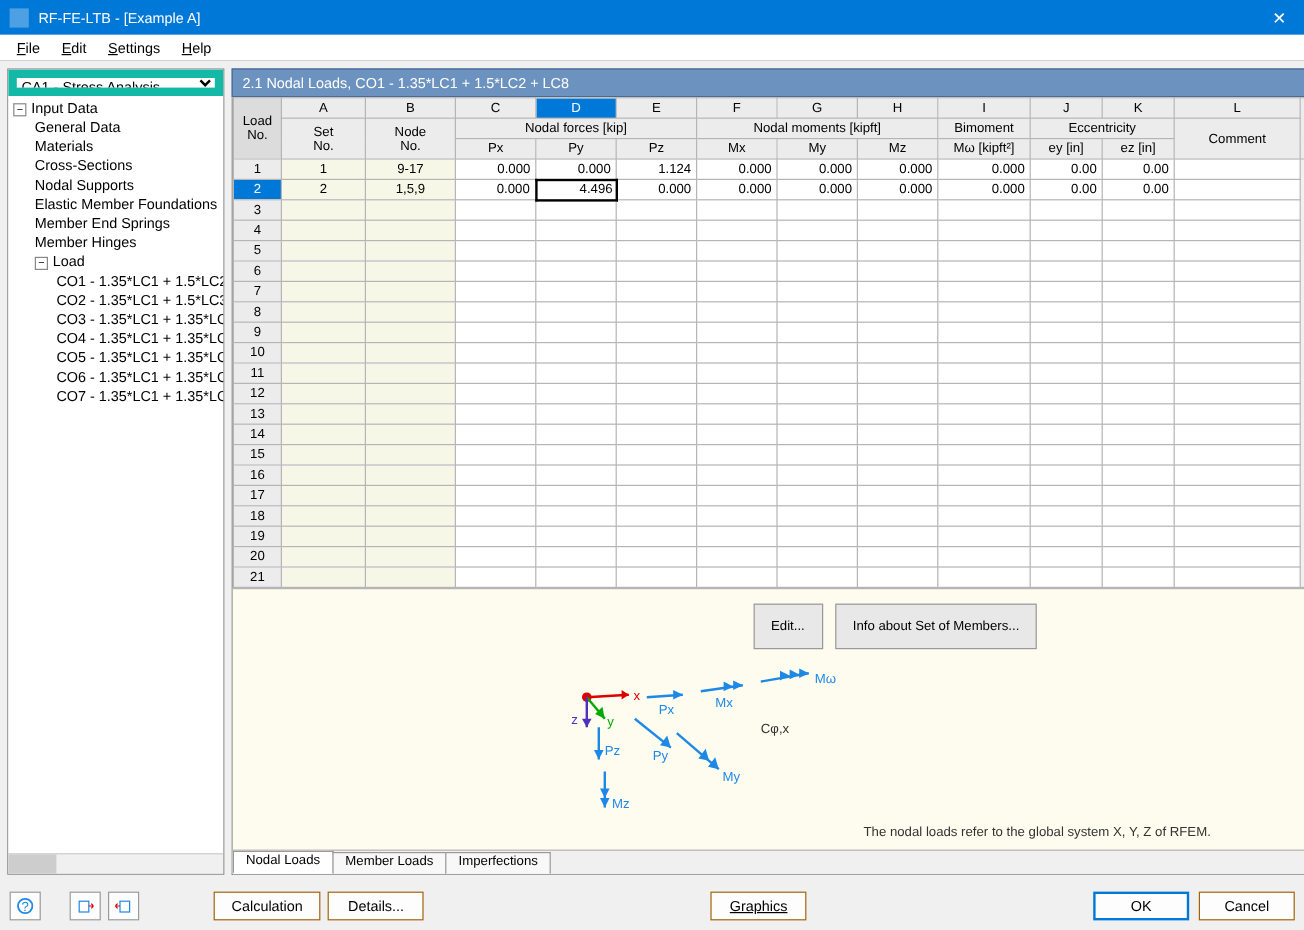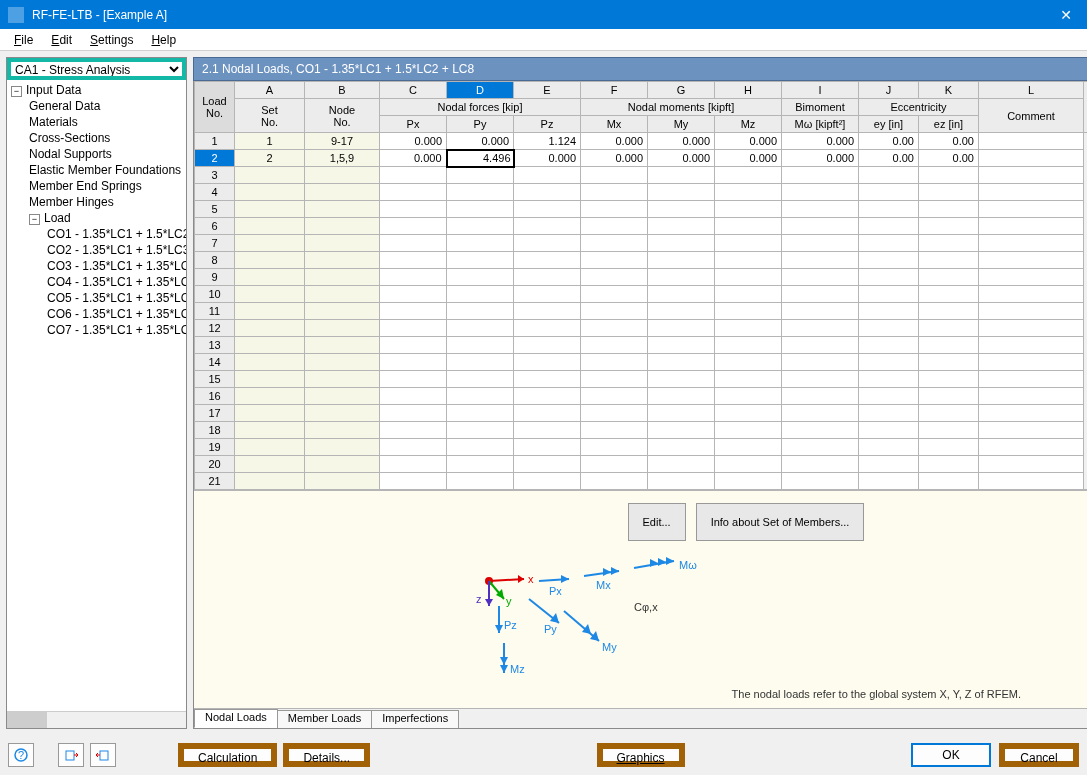--- a/index.html
+++ b/index.html
@@ -10,21 +10,21 @@
 .titlebar .title { flex: 1; font-size: 12px; }
 .titlebar .close { width: 26px; text-align: center; font-size: 14px; }
 
 .menubar { background: #fff; border-bottom: 1px solid #d0d0d0; height: 22px; display: flex; align-items: center; padding: 0 6px; gap: 2px; }
 .menubar .menu { padding: 17px 8px; cursor: default; }
 .menubar .menu u { text-decoration: underline; }
 
 .body-area { display: flex; height: calc(775px - 29px - 22px - 40px); background: #f0f0f0; }
 
 .sidebar { width: 181px; border: 1px solid #8a8a8a; margin: 6px 0 6px 6px; display: flex; flex-direction: column; background: #fff; }
-.sidebar select { width: 100%; height: 22px; font-size: 12px; border: 4px solid #14b8a6; background: #fff; }
+.sidebar select { width: 100%; height: 22px; font-size: 12px; border: 7px solid #14b8a6; background: #fff; }
 .tree { flex: 1; overflow: hidden; padding: 2px 0; font-size: 12px; line-height: 16px; background: #fff; }
 .tree-row { padding: 0 2px 0 4px; white-space: nowrap; cursor: default; }
 .tree-row.indent1 { padding-left: 22px; }
 .tree-row.indent2 { padding-left: 40px; }
 .tree-row .exp { display: inline-block; width: 11px; height: 11px; border: 1px solid #888; text-align: center; line-height: 9px; font-size: 9px; margin-right: 4px; background: #fff; }
 .sidebar-scroll { height: 17px; background: #f0f0f0; border-top: 1px solid #ccc; position: relative; }
 .sidebar-scroll .thumb { position: absolute; left: 0; top: 0; width: 40px; height: 100%; background: #cdcdcd; }
 
 .main { flex: 1; margin: 6px; display: flex; flex-direction: column; }
 .main-header { background: #6c92bf; color: #fff; padding: 4px 8px; font-size: 12px; border: 1px solid #4a6a94; }
@@ -41,28 +41,28 @@
 .grid td.rowhead.sel { background: #0078d7; color: #fff; }
 .grid td.set, .grid td.node { background: #f7f7e8; }
 .grid td.num { text-align: right; }
 .grid td.editing { background: #fff; border: 2px solid #000; padding: 0 2px; }
 .col-A{width:70px}.col-B{width:75px}.col-C{width:67px}.col-D{width:67px}.col-E{width:67px}.col-F{width:67px}.col-G{width:67px}.col-H{width:67px}.col-I{width:77px}.col-J{width:60px}.col-K{width:60px}.col-L{width:105px}.col-row{width:40px}.col-scr{width:17px}
 
 .preview { flex: 1; border-top: 1px solid #b5b5b5; background: #fefcef; position: relative; }
 .preview .btns { position: absolute; top: 12px; left: 50%; transform: translateX(-20px); display: flex; gap: 10px; }
 .preview .btns button { border: 1px solid #999; background: #e8e8e8; padding: 2px 14px; font-size: 11px; height: 38px; }
 .preview .diagram { position: absolute; left: 250px; top: 60px; width: 400px; height: 140px; }
-.preview .note { position: absolute; bottom: 28px; right: 80px; font-size: 11px; color: #333; }
+.preview .note { position: absolute; bottom: 28px; right: 92px; font-size: 11px; color: #333; }
 .tabs { display: flex; background: #f0f0f0; border-top: 1px solid #b5b5b5; height: 20px; }
 .tabs .tab { border: 1px solid #999; border-bottom: none; background: #f8f8f8; padding: 1px 10px; font-size: 11px; margin-right: -1px; margin-top: 1px; cursor: default; }
 .tabs .tab.active { background: #fff; font-weight: normal; border-bottom: 1px solid #fff; margin-top: 0; }
 
 .footer { height: 40px; background: #f0f0f0; display: flex; align-items: center; padding: 0 8px; gap: 6px; }
 .footer .iconbtn { width: 26px; height: 24px; border: 1px solid #999; background: #fdfdfd; display: inline-flex; align-items: center; justify-content: center; }
-.footer .btn { border: 6px solid #a16207; background: #fdfdfd; padding: 2px 14px; height: 24px; font-size: 12px; min-width: 80px; }
+.footer .btn { border: 1px solid #a16207; background: #fdfdfd; padding: 2px 14px; height: 24px; font-size: 12px; min-width: 80px; }
 .footer .btn.primary { border: 2px solid #0078d7; }
 .footer .spacer { flex: 1; }
 .footer .group { display: flex; gap: 8px; }
 
 svg text { font-family: "Segoe UI", sans-serif; font-size: 11px; }
 </style>
 </head>
 <body>
 
 <div class="titlebar">

